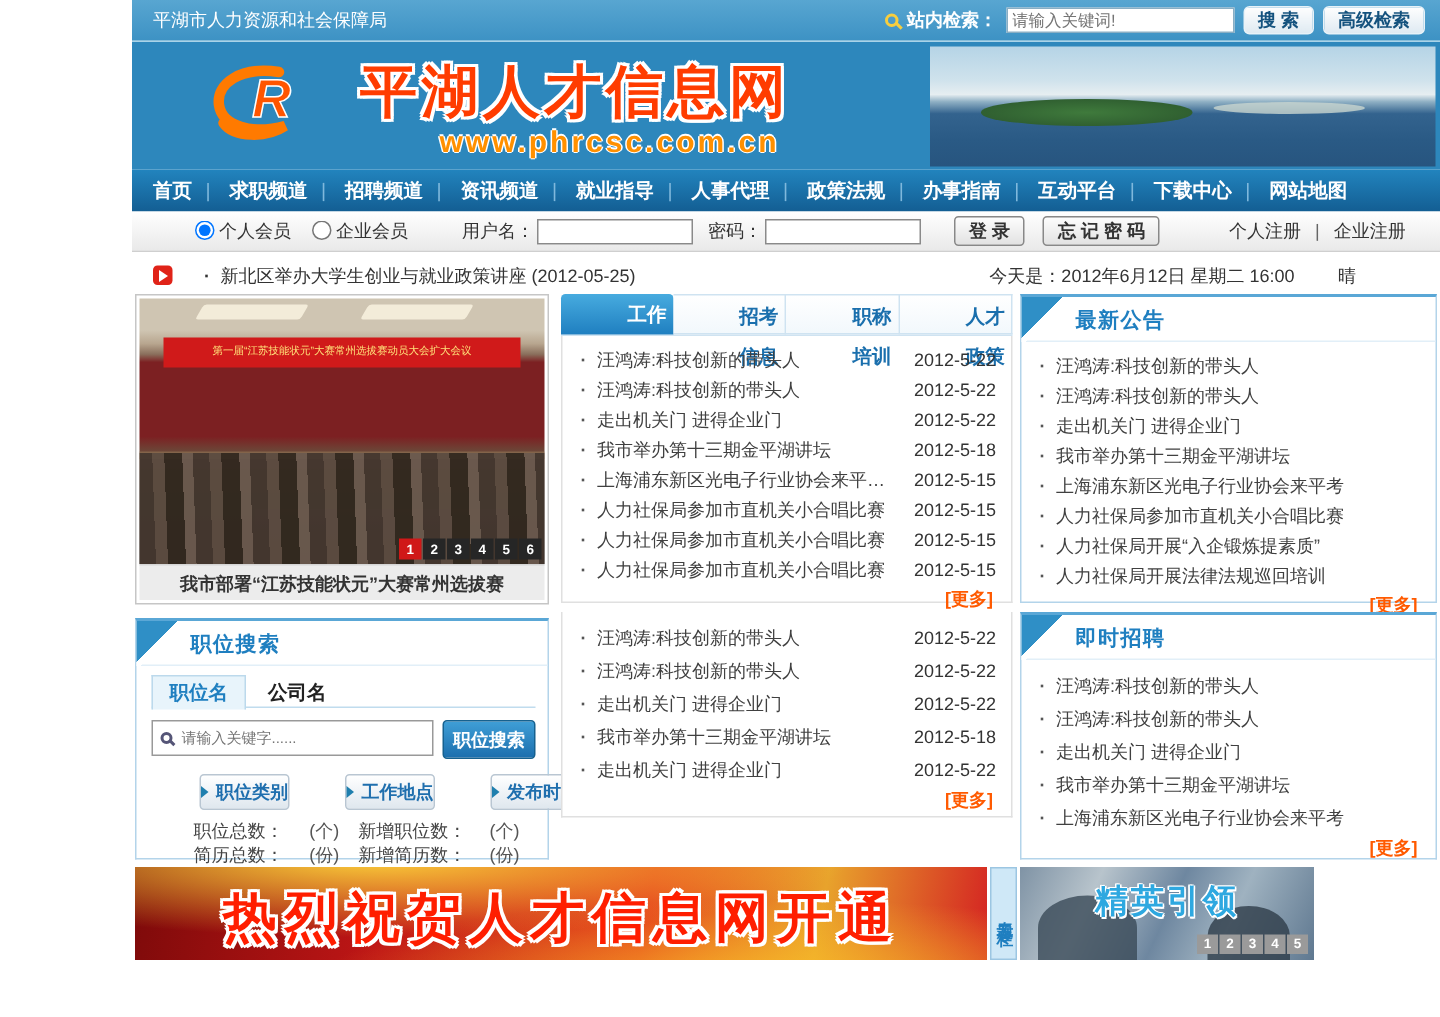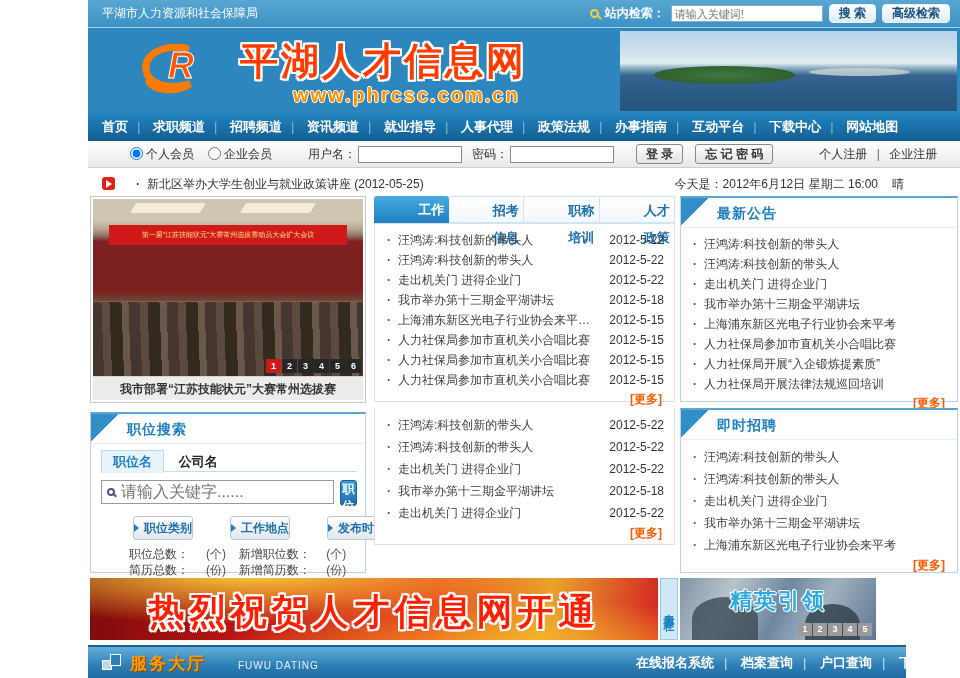--- a/index.html
+++ b/index.html
@@ -53,21 +53,21 @@
   .reg-links {margin-left:46px;}
   .reg-links a {color:#333; text-decoration:none; cursor:pointer;}
   .reg-links .d {margin:0 6px; color:#666;}
 
   
   .ticker {position:absolute; left:88px; top:172px; width:872px; height:24px; font-size:12px; color:#333;}
   .tk-icon {position:absolute; left:14px; top:5px; width:13px; height:13px; background:#e02318; border-radius:3px;}
   .tk-icon::after {content:""; position:absolute; left:4px; top:3px; border-left:6px solid #fff; border-top:4px solid transparent; border-bottom:4px solid transparent;}
   .tk-news {position:absolute; left:48px; top:0; line-height:24px; cursor:pointer;}
   .tk-news::before {content:"·"; font-weight:bold; margin-right:7px;}
-  .tk-right {position:absolute; right:56px; top:0; line-height:24px; display:flex; gap:14px;}
+  .tk-right {position:absolute; right:56px; top:0; line-height:24px; display:flex; gap:29px;}
 
   
   .panel {position:absolute; background:#fff; border:1px solid #b3d4ea; border-top:2px solid #5aa7d6;}
   .panel-header {position:relative; height:30px; border-bottom:1px solid #e2eff8;}
   .fold {position:absolute; left:0; top:0; width:30px; height:30px;
     background:linear-gradient(135deg,#2f8fc6 0%,#2f8fc6 46%,#ffffff 46%,#ffffff 54%,rgba(0,0,0,0) 54%);}
   .panel-title {position:absolute; left:36px; top:0; line-height:30px; font-size:14px; font-weight:bold; color:#1f7fc0; letter-spacing:1px;}
 
   
   .nrow {display:flex; justify-content:space-between; padding:0 10px 0 12px; height:20px; line-height:20px; font-size:12px; color:#404040; white-space:nowrap;}
@@ -105,21 +105,21 @@
 
   
   .jobsearch {left:90px; top:412px; width:276px; height:161px;}
   .js-tabs {position:absolute; left:10px; top:36px; right:8px; height:22px; border-bottom:1px solid #c0dcee; font-size:13px; font-weight:bold;}
   .js-tab {display:inline-block; padding:2px 11px; cursor:pointer; color:#222;}
   .js-tab.active {background:#e8f4fb; border:1px solid #bcd9ec; border-bottom:none; color:#1f7fc0;}
   .js-srow {position:absolute; left:10px; top:66px; right:8px; display:flex; gap:6px;}
   .js-input {flex:1; height:24px; border:1px solid #999; display:flex; align-items:center; padding:0 5px; background:#fff;}
   .mag2 {display:inline-block; width:8px; height:8px; border:2px solid #557; border-radius:50%; position:relative; margin-right:6px;}
   .mag2::after {content:""; position:absolute; width:5px; height:2px; background:#557; transform:rotate(45deg); right:-4px; bottom:-2px;}
-  .js-input input {border:none; outline:none; flex:1; font-size:16px; color:#555; background:transparent;}
+  .js-input input {border:none; outline:none; flex:1; font-size:10px; color:#555; background:transparent;}
   .js-btn {width:62px; height:26px; background:linear-gradient(#3f9ed6,#1c6fae); color:#fff; font-size:12px; font-weight:bold;
     border:1px solid #16618f; border-radius:3px; cursor:pointer;}
   .js-filters {position:absolute; left:10px; top:102px; right:8px; display:flex; gap:5px;}
   .jf-btn {flex:1; height:24px; background:linear-gradient(#ffffff,#dfe7ee); border:1px solid #b9c6d2; border-radius:3px;
     color:#1f6fae; font-size:12px; font-weight:bold; cursor:pointer; white-space:nowrap;margin-left:32px;}
   .arr {display:inline-block; width:0; height:0; border-left:5px solid #1f7fae; border-top:4px solid transparent; border-bottom:4px solid transparent; margin-right:5px;}
   .js-stats {position:absolute; left:14px; top:132px; right:6px; font-size:12px; color:#444;}
   .js-stats .srow {display:flex; height:16px; line-height:16px;margin-left:24px;}
   .js-stats .sl {width:74px;} .js-stats .sv {width:52px; text-align:center; color:#555;}
   .js-stats .sl2 {width:86px;}
@@ -421,29 +421,14 @@
     <div class="ptxt">精英引领</div>
     <div class="pgbar2">
       <span class="pg2">1</span>
       <span class="pg2">2</span>
       <span class="pg2">3</span>
       <span class="pg2">4</span>
       <span class="pg2">5</span>
     </div>
   </div>
 
-  <div class="footerbar">
-    <span class="fd-icon">
-        <span class="sq1"></span>
-        <span class="sq2"></span>
-      </span>
-    <span class="fw-title">服务大厅</span>
-    <span class="fw-sub">FUWU DATING</span>
-    <span class="fw-links">
-      <span class="lk">在线报名系统</span><span class="sep">|</span>
-      <span class="lk">档案查询</span><span class="sep">|</span>
-      <span class="lk">户口查询</span><span class="sep">|</span>
-      <span class="lk">下载中心</span>
-      
-    </span>
-  </div>
 
 </div>
 
 </body></html>

